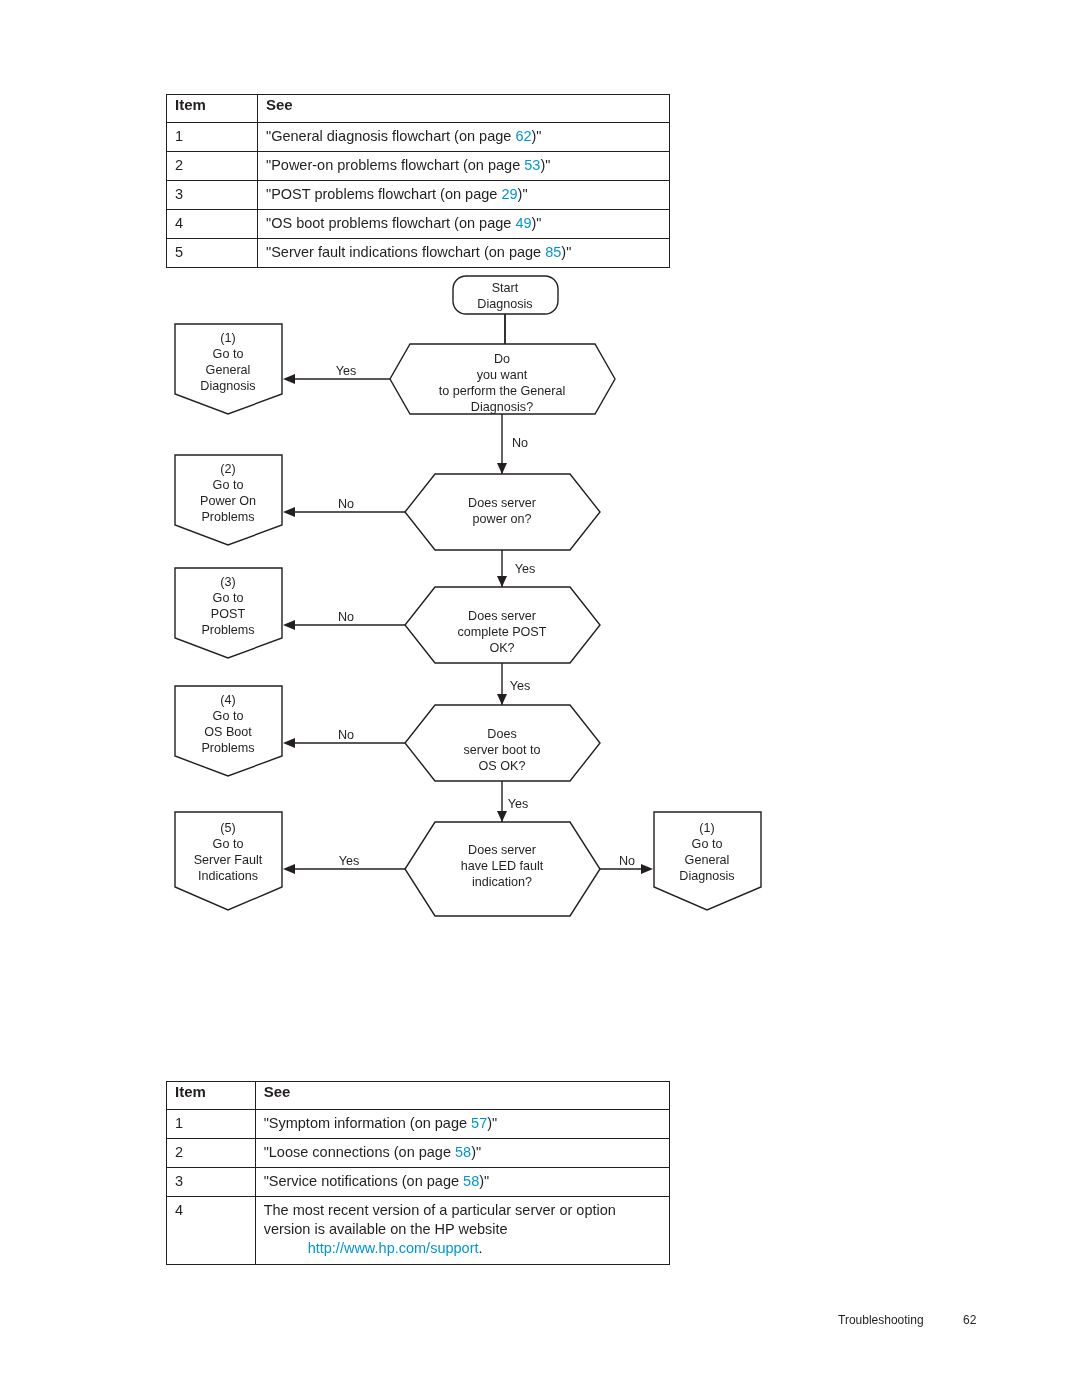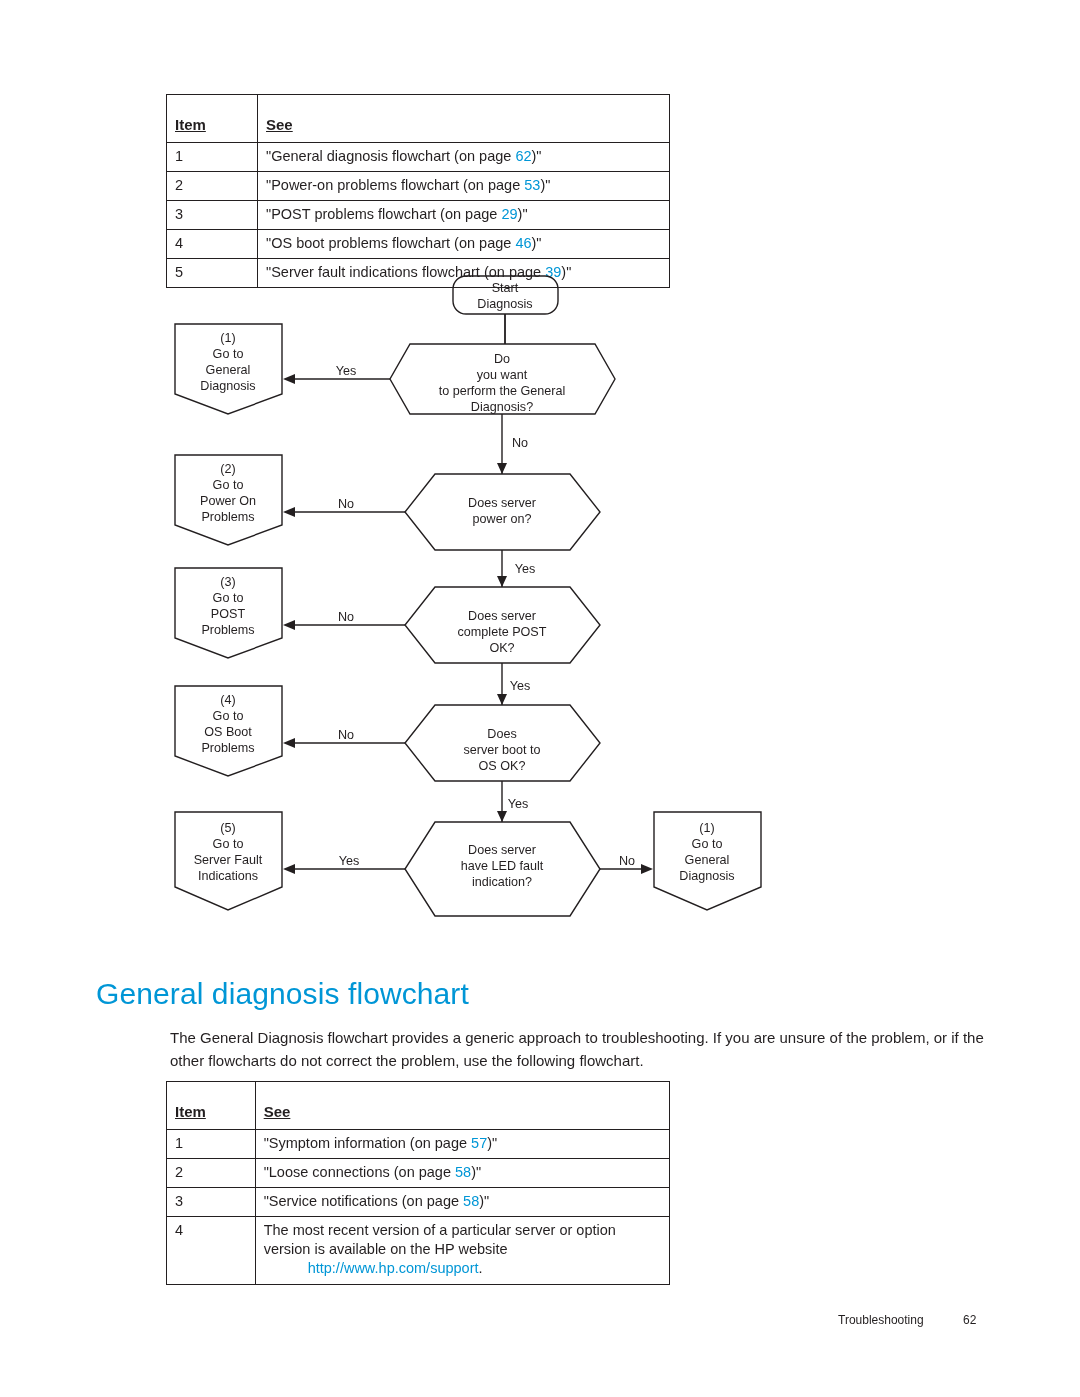--- a/index.html
+++ b/index.html
@@ -32,23 +32,22 @@
     border: 1px solid #231f20;
     padding: 4px 8px 5px 8px;
     vertical-align: top;
     font-weight: normal;
     text-align: left;
     line-height: 1.32;
   }
   .doc-table th {
     font-weight: bold;
     font-size: 15px;
-    padding-top: 20px;
+    padding-top: 0;
     padding-bottom: 7px;
-    text-decoration: underline;
   }
   .col-item { width: 78px; }
   .col-see  { width: 425px; }
   .pg { color: #0096d6; }
   .lnk { color: #0096d6; padding-left: 44px; }
 
   
   .h1 {
     position: absolute;
     font-size: 30px;
@@ -103,25 +102,25 @@
       <tr>
         <td>2</td>
         <td><span>"Power-on problems flowchart (on page </span><span class="pg">53</span><span>)"</span></td>
       </tr>
       <tr>
         <td>3</td>
         <td><span>"POST problems flowchart (on page </span><span class="pg">29</span><span>)"</span></td>
       </tr>
       <tr>
         <td>4</td>
-        <td><span>"OS boot problems flowchart (on page </span><span class="pg">46</span><span>)"</span></td>
+        <td><span>"OS boot problems flowchart (on page </span><span class="pg">49</span><span>)"</span></td>
       </tr>
       <tr>
         <td>5</td>
-        <td><span>"Server fault indications flowchart (on page </span><span class="pg">39</span><span>)"</span></td>
+        <td><span>"Server fault indications flowchart (on page </span><span class="pg">85</span><span>)"</span></td>
       </tr>
     </tbody>
   </table>
 
   <div class="flow">
     <svg width="680" height="690" viewBox="0 0 680 690" xmlns="http://www.w3.org/2000/svg">
       <g fill="none" stroke="#231f20" stroke-width="1.4" stroke-linejoin="miter">
 
         <rect x="303" y="14" width="105" height="38" rx="13" ry="13"></rect>
 
@@ -237,23 +236,21 @@
         <text x="78" y="618">Indications</text>
 
         <text x="557" y="570">(1)</text>
         <text x="557" y="586">Go to</text>
         <text x="557" y="602">General</text>
         <text x="557" y="618">Diagnosis</text>
       </g>
     </svg>
   </div>
 
-  <div class="h1" style="left:96px; top:977px;">General diagnosis flowchart</div>
-
-  <div class="para" style="left:170px; top:1026px; width:820px;">The General Diagnosis flowchart provides a generic approach to troubleshooting. If you are unsure of the problem, or if the other flowcharts do not correct the problem, use the following flowchart.</div>
+
 
   <table class="doc-table" style="left:166px; top:1081px; width:504px;">
     <thead>
       <tr>
         <th class="col-item">Item</th>
         <th class="col-see">See</th>
       </tr>
     </thead>
     <tbody>
       <tr>

